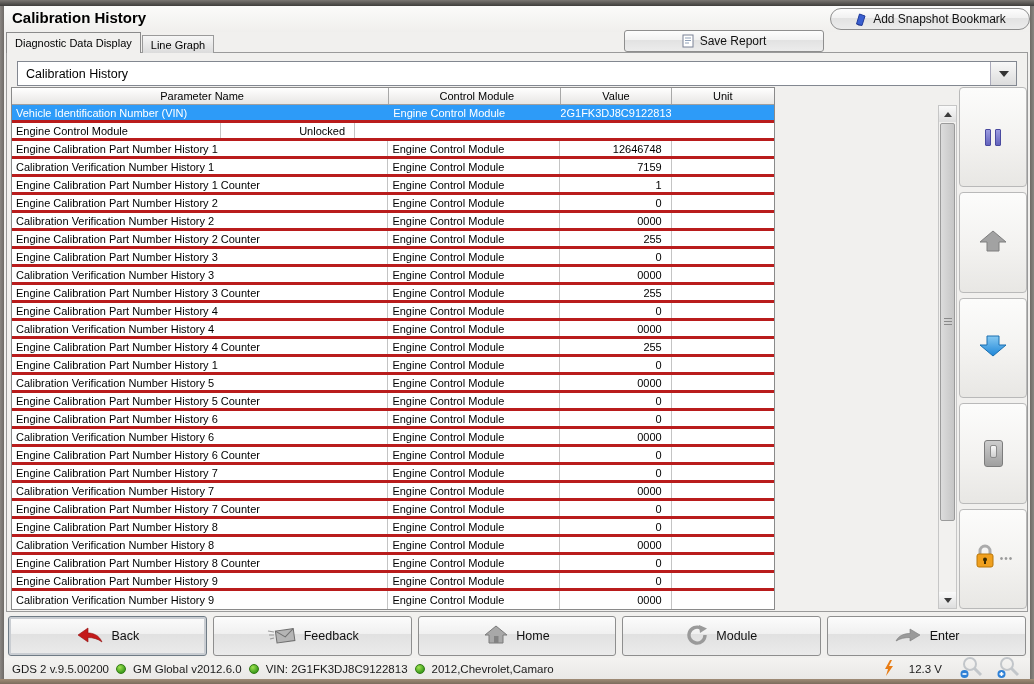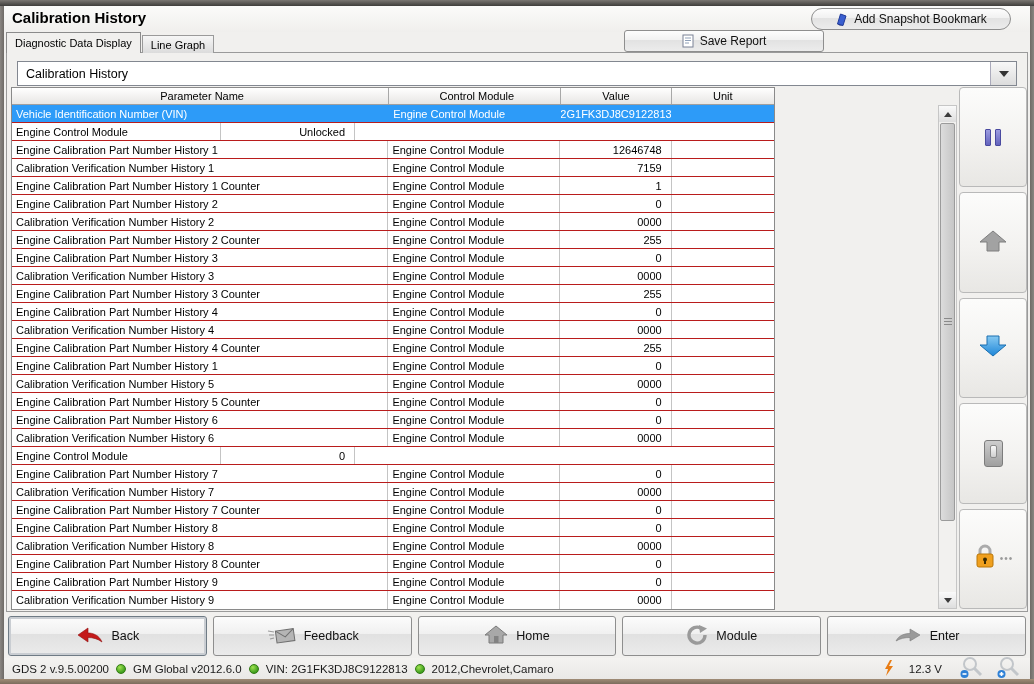--- a/index.html
+++ b/index.html
@@ -12,21 +12,21 @@
   .frame-right{position:absolute;top:6px;bottom:5px;right:0;width:4px;background:linear-gradient(90deg,#6e6a66,#8a8682);z-index:50;}
   .frame-bottom{position:absolute;bottom:0;left:0;right:0;height:5px;background:linear-gradient(#a08c77,#7c6c5c);z-index:50;}
 
   
   .titlebar{position:absolute;top:6px;left:4px;right:4px;height:26px;background:linear-gradient(#fbfbfa,#f0efed);}
   .page-title{position:absolute;left:8px;top:3px;font-size:15px;font-weight:bold;color:#000;}
   .top-btn{position:absolute;top:2px;height:22px;width:200px;border:1px solid #8e8e8e;border-radius:3px;
     background:linear-gradient(#fdfdfd,#f1f1f1 45%,#e2e2e2 46%,#ececec);font-size:12px;color:#111;
     display:flex;align-items:center;justify-content:center;gap:6px;cursor:default;font-family:inherit;}
   .btn-save{right:206px;margin-top:22px;}
-  .btn-bookmark{right:19px;border-radius:11px;}
+  .btn-bookmark{right:0;border-radius:11px;}
   .icon-inline{display:inline-flex;align-items:center;}
 
   
   .tabbar{position:absolute;top:32px;left:6px;height:21px;display:flex;align-items:flex-end;z-index:3;}
   .tab{font-size:11px;color:#000;padding:0 8px;display:flex;align-items:center;white-space:nowrap;}
   .tab.active{height:21px;background:#f1f0ee;border:1px solid #8b8b8b;border-bottom:none;position:relative;z-index:4;}
   .tab.inactive{height:18px;background:linear-gradient(#f6f6f6,#dcdcdc);border:1px solid #9a9a9a;border-bottom:none;margin-left:1px;}
 
   
   .panel{position:absolute;top:52px;left:6px;width:1022px;height:560px;border:1px solid #9a9a9a;background:#f1f0ee;}
@@ -36,21 +36,21 @@
   .combo-text{font-size:12.5px;color:#000;padding-left:8px;flex:1;}
   .combo-btn{width:26px;height:100%;border-left:1px solid #aab;background:linear-gradient(#f8f8f8,#dcdcdc);display:flex;align-items:center;justify-content:center;}
   .tri-down{width:0;height:0;border-left:5px solid transparent;border-right:5px solid transparent;border-top:6px solid #333;}
 
   
   .grid{position:absolute;left:4px;top:34px;width:764px;border:1px solid #8a8a8a;background:#fff;}
   .grid-header{display:flex;height:17px;background:linear-gradient(#ffffff,#e7e6e4);border-bottom:1px solid #9f9f9f;}
   .hcell{font-size:11px;color:#000;display:flex;align-items:center;justify-content:center;border-right:1px solid #a8a8a8;height:100%;}
   .hcell:last-child{border-right:none;}
   .grid-body{background:#fff;}
-  .grid-row{display:flex;height:18px;background:#fff;border-bottom:1px solid #b91c1c;}
+  .grid-row{display:flex;height:18px;background:#fff;border-bottom:3px solid #b91c1c;}
   .grid-row:last-child{border-bottom:none;}
   .grid-row.selected{background:#2d9bf8;}
   .grid-row.selected .cell{color:#fff;border-right-color:#2d9bf8;}
   .cell{font-size:11px;color:#000;display:flex;align-items:center;border-right:1px solid #c4c4c4;height:100%;overflow:hidden;white-space:nowrap;}
   .cell:last-child{border-right:none;}
   .c0{width:459px;padding-left:4px;}
   .c1{width:209px;padding-left:4px;}
   .c2{width:134px;}
   .c3{width:125px;}
   .cell.right{justify-content:flex-end;padding-right:9px;}
@@ -249,20 +249,21 @@
             <div class="cell c2 right">0</div>
             <div class="cell c3"></div>
           </div>
           <div class="grid-row">
             <div class="cell c0">Calibration Verification Number History 6</div>
             <div class="cell c1">Engine Control Module</div>
             <div class="cell c2 right">0000</div>
             <div class="cell c3"></div>
           </div>
           <div class="grid-row">
+            <div class="cell c0">Engine Calibration Part Number History 6 Counter</div>
             <div class="cell c1">Engine Control Module</div>
             <div class="cell c2 right">0</div>
             <div class="cell c3"></div>
           </div>
           <div class="grid-row">
             <div class="cell c0">Engine Calibration Part Number History 7</div>
             <div class="cell c1">Engine Control Module</div>
             <div class="cell c2 right">0</div>
             <div class="cell c3"></div>
           </div>

